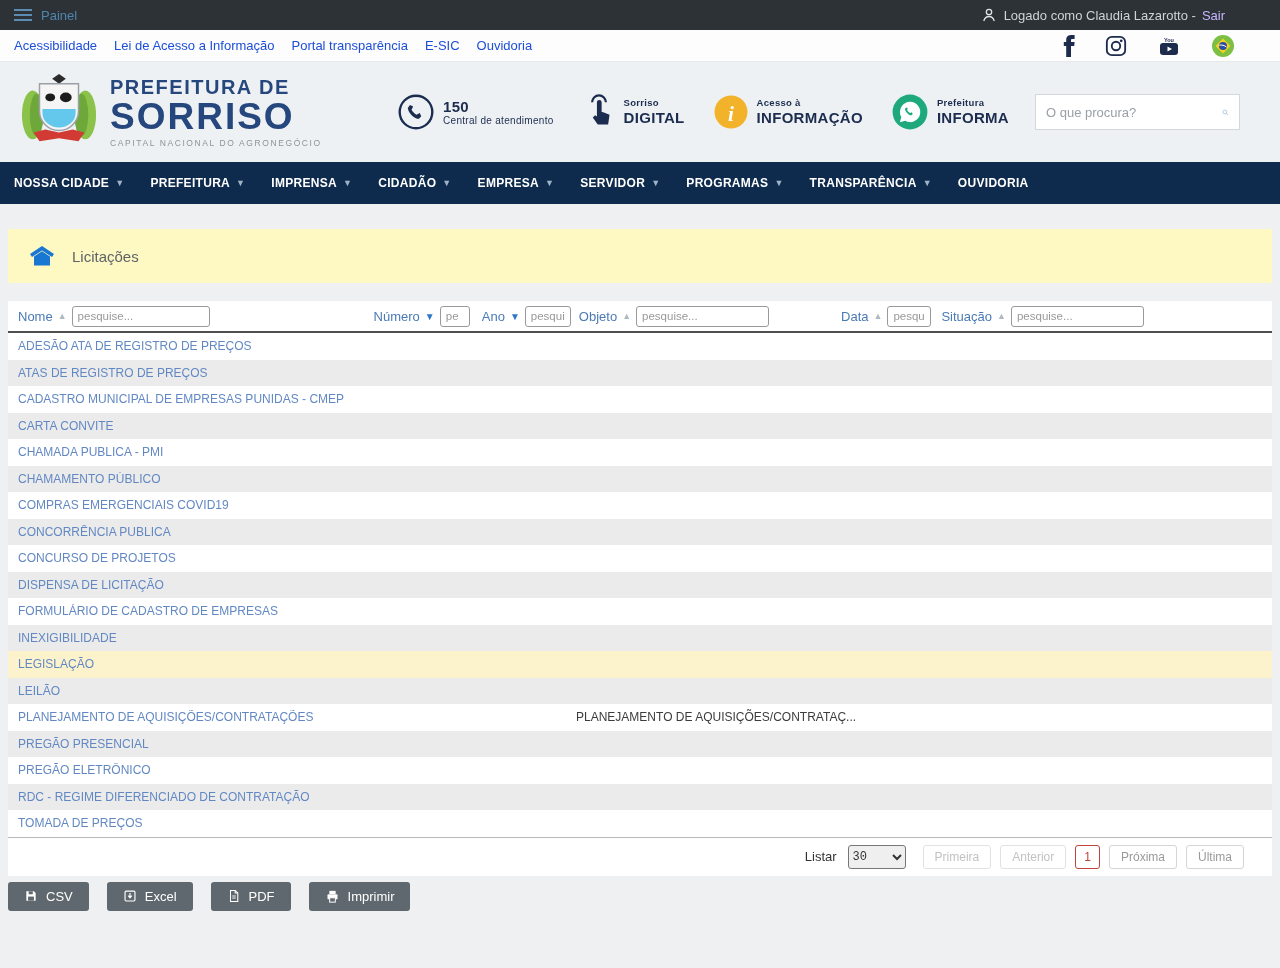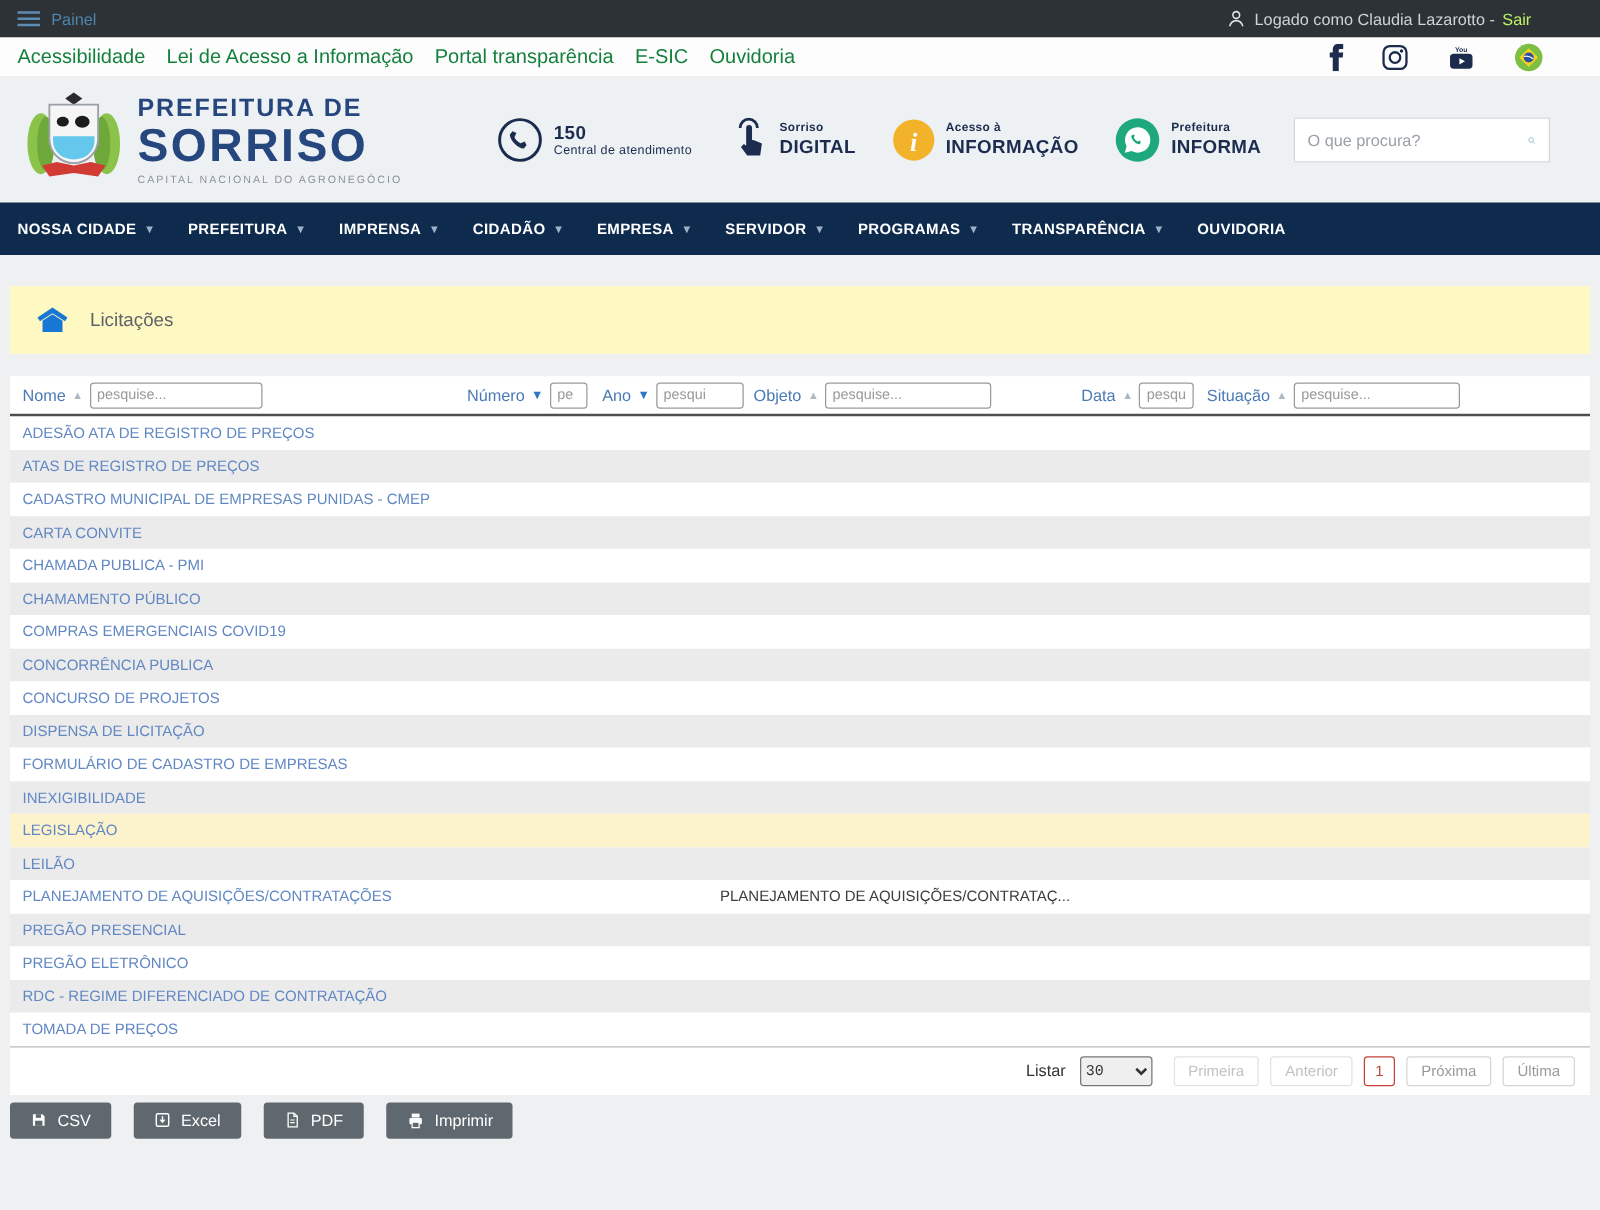--- a/index.html
+++ b/index.html
@@ -6,26 +6,26 @@
   html,body { width:1280px; height:968px; overflow:hidden; }
   body { font-family:"Liberation Sans","DejaVu Sans",sans-serif; background:#eef0f2; position:relative; }
 
   
   .topbar { height:30px; background:#2d3237; display:flex; align-items:center; justify-content:space-between; padding:0 55px 0 14px; }
   .topbar-left { display:flex; align-items:center; gap:9px; cursor:pointer; }
   .hamburger { display:flex; flex-direction:column; gap:3px; }
   .hamburger span { width:18px; height:2px; background:#5d8cb3; display:block; }
   .painel-label { color:#4e85ad; font-size:13px; }
   .topbar-right { display:flex; align-items:center; gap:6px; color:#cfd3d6; font-size:13px; }
-  .sair-link { color:#bef264; cursor:pointer; }
+  .sair-link { color:#c4b5fd; cursor:pointer; }
 
   
   .utilbar { height:32px; background:#fdfdfd; display:flex; align-items:center; justify-content:space-between; padding:0 45px 0 14px; border-bottom:1px solid #e8e8e8; }
   .util-links { display:flex; gap:17px; }
-  .util-links span { color:#15803d; font-size:16px; cursor:pointer; }
+  .util-links span { color:#1d4ed8; font-size:13px; cursor:pointer; }
   .social { display:flex; gap:30px; align-items:center; }
   .social svg { display:block; cursor:pointer; }
 
   
   .header { height:100px; background:#eef1f4; display:flex; align-items:center; padding:0 40px 0 20px; }
   .logo { display:flex; align-items:center; gap:12px; cursor:pointer; }
   .logo-text .l1 { color:#26477e; font-size:20px; font-weight:700; letter-spacing:1.5px; }
   .logo-text .l2 { color:#26477e; font-size:37px; font-weight:800; letter-spacing:2px; line-height:0.95; }
   .logo-text .l3 { color:#8d939a; font-size:8.5px; letter-spacing:1.6px; margin-top:3px; }
   .contacts { display:flex; align-items:center; gap:28px; margin-left:auto; margin-right:26px; }
@@ -50,33 +50,33 @@
 
   
   .panel { margin:18px 8px 0; background:#ffffff; }
   .filter-row { display:flex; align-items:center; height:32px; padding:0 10px; border-bottom:2px solid #4f4f4f; }
   .fgroup { display:flex; align-items:center; gap:5px; }
   .flabel { color:#4a7ab5; font-size:13px; cursor:pointer; }
   .sort { font-size:9px; color:#aeb9c2; cursor:pointer; }
   .sort.active { color:#2e77c9; font-size:10px; }
   .finput { height:21px; border:1px solid #9a9a9a; border-radius:3px; padding:0 5px; font-size:11.5px; color:#555; font-family:inherit; outline:none; }
   .finput::placeholder { color:#999; }
-  .w-nome { width:138px; } .w-numero { width:30px; } .w-ano { width:70px; }
+  .w-nome { width:138px; } .w-numero { width:30px; } .w-ano { width:46px; }
   .w-objeto { width:133px; } .w-data { width:44px; } .w-situacao { width:133px; }
   .g-numero { margin-left:164px; } .g-ano { margin-left:12px; } .g-objeto { margin-left:8px; }
   .g-data { margin-left:72px; } .g-situacao { margin-left:10px; }
 
   .trow { height:26.5px; display:flex; align-items:center; padding:0 10px; font-size:12px; cursor:pointer; }
   .tbody .trow:nth-child(even) { background:#ebebeb; }
   .tbody .trow.highlight { background:#fcf3cd; }
   .cell-name { color:#6288c3; width:558px; white-space:nowrap; overflow:hidden; }
   .cell-objeto { color:#3c3c3c; white-space:nowrap; }
 
   
-  .pagination { display:flex; align-items:center; justify-content:flex-end; gap:9px; height:39px; padding:0 12px; border-top:1px solid #b9b9b9; background:#fff; }
+  .pagination { display:flex; align-items:center; justify-content:flex-end; gap:9px; height:39px; padding:0 28px; border-top:1px solid #b9b9b9; background:#fff; }
   .listar-label { color:#333; font-size:13px; margin-right:2px; }
   .page-size { width:58px; height:24px; border:1px solid #777; border-radius:3px; font-size:12px; color:#333; font-family:Liberation Mono, monospace; margin-right:8px; }
   .pg { background:#fff; border-radius:3px; font-size:12px; padding:4px 11px; font-family:inherit; cursor:pointer; }
   .pg-disabled { color:#c2c2c2; border:1px solid #e2e2e2; }
   .pg-current { color:#c0443c; border:1px solid #c0443c; padding:4px 8px; }
   .pg-btn { color:#9a9a9a; border:1px solid #d5d5d5; }
 
   
   .export-row { margin:6px 8px 0; display:flex; gap:18px; }
   .export-btn { background:#5f686e; color:#fff; font-size:13px; padding:7px 16px; border-radius:3px; border:none; display:flex; align-items:center; gap:8px; font-family:inherit; cursor:pointer; }

